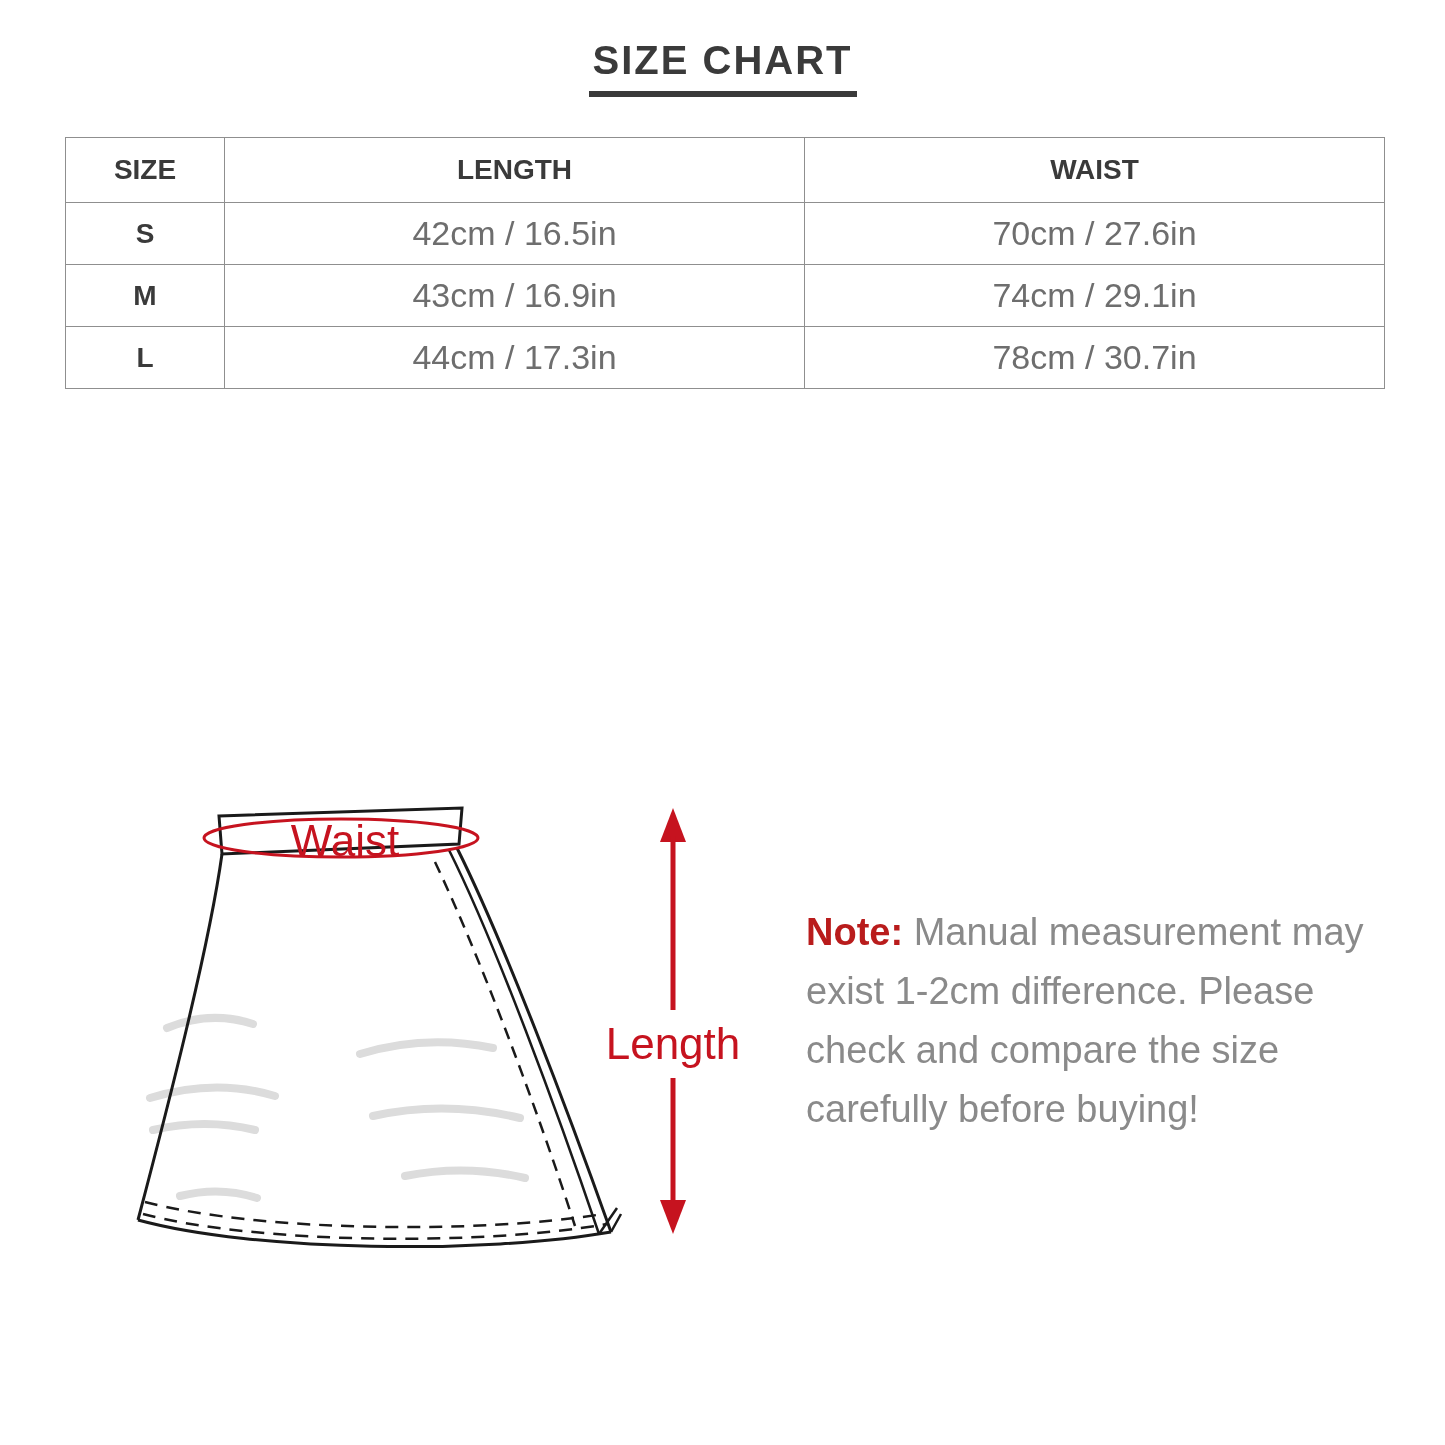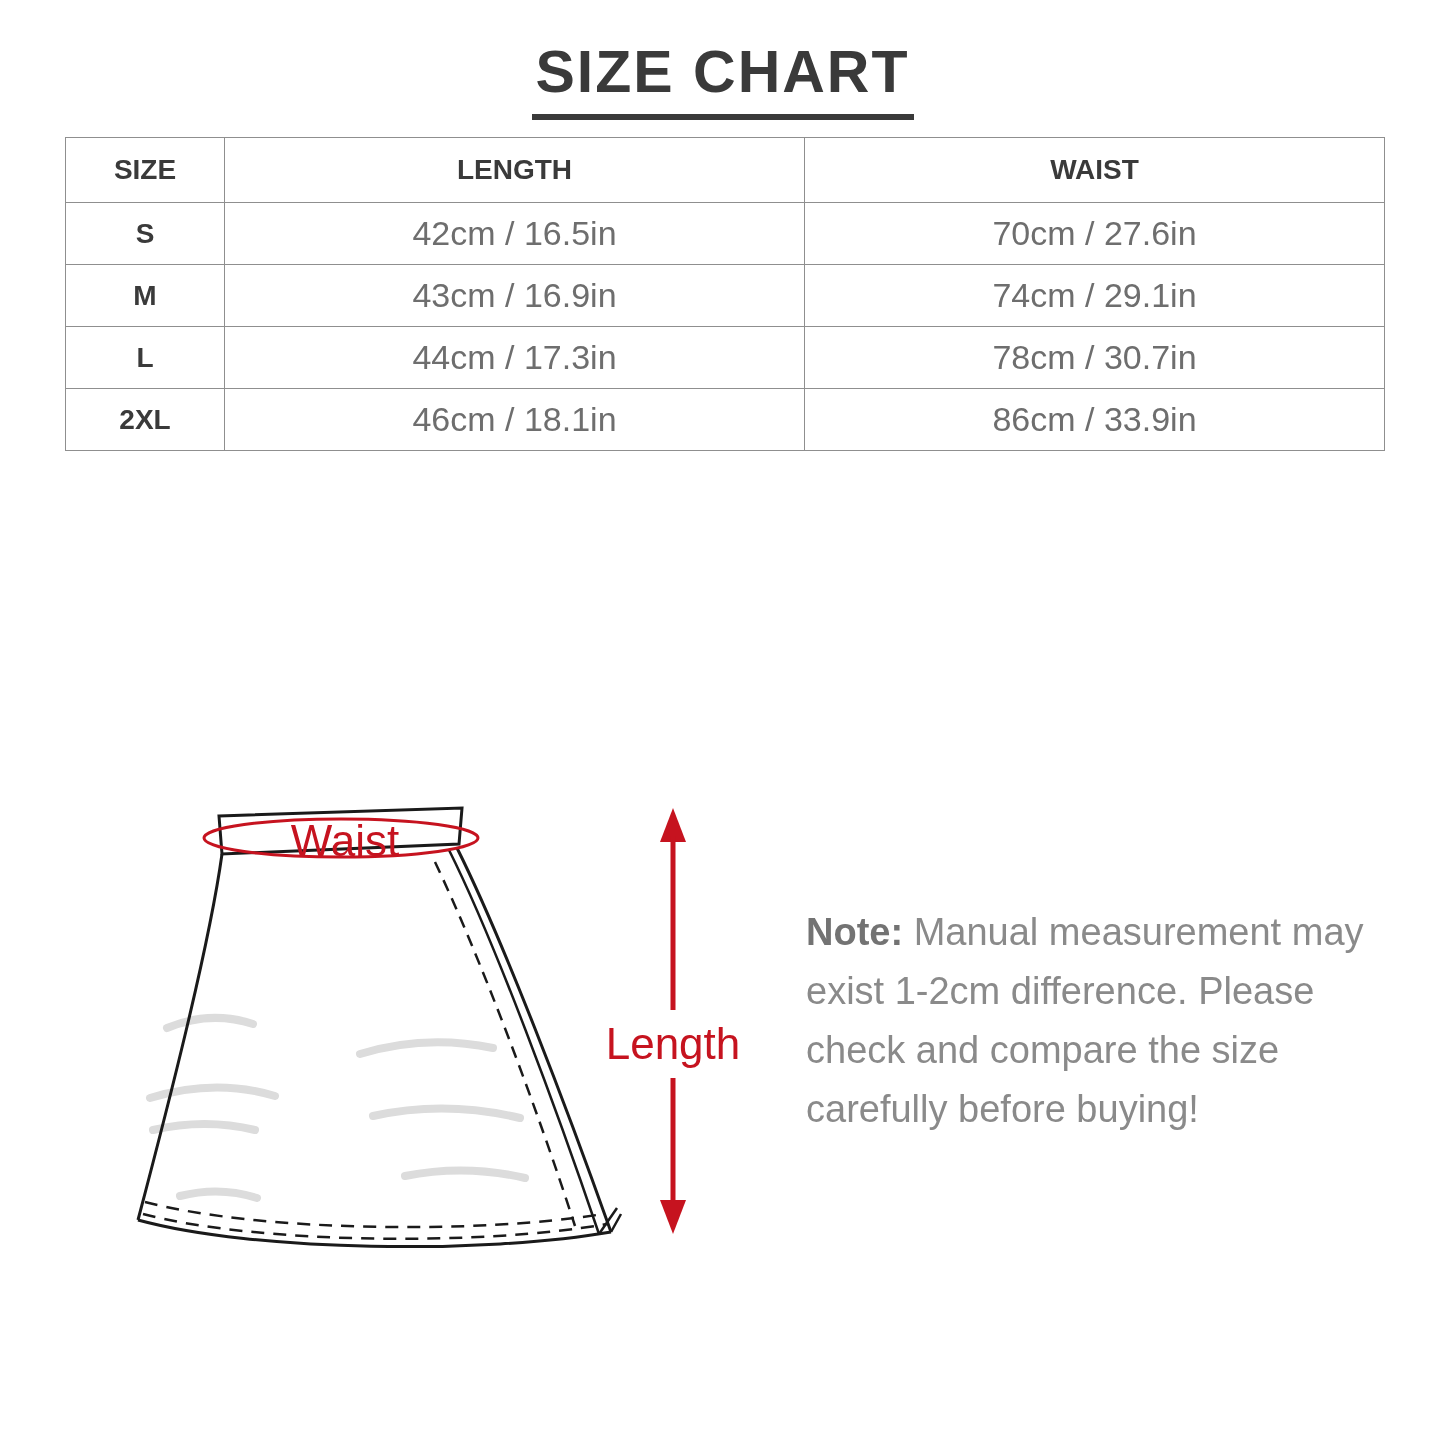--- a/index.html
+++ b/index.html
@@ -3,21 +3,21 @@
 <meta charset="utf-8">
 <style>
   html,body{margin:0;padding:0;}
   body{
     width:1445px;height:1445px;position:relative;background:#ffffff;
     font-family:"Liberation Sans", sans-serif;overflow:hidden;
   }
   
   .title-wrap{position:absolute;top:38px;left:0;width:100%;text-align:center;}
   .title{
-    display:inline-block;font-size:59px;font-weight:bold;color:#3a3a3a;
+    display:inline-block;font-size:40px;font-weight:bold;color:#3a3a3a;
     letter-spacing:2px;border-bottom:6px solid #3a3a3a;padding:0 4px 8px 4px;
   }
   
   table.size-chart{
     position:absolute;left:65px;top:137px;width:1319px;
     border-collapse:collapse;table-layout:fixed;
   }
   table.size-chart th, table.size-chart td{
     border:1px solid #8f8f8f;text-align:center;vertical-align:middle;
     padding:0;
@@ -34,21 +34,21 @@
   col.c-size{width:159px;}
   col.c-length{width:580px;}
   col.c-waist{width:580px;}
   
   .diagram{position:absolute;left:105px;top:778px;width:660px;height:515px;}
   
   .note{
     position:absolute;left:806px;top:903px;width:580px;
     font-size:38px;line-height:59px;color:#8a8a8a;
   }
-  .note b{color:#737373;font-weight:bold;}
+  .note b{color:#b91c1c;font-weight:bold;}
 </style>
 </head>
 <body>
 
 <div class="title-wrap">
   <div class="title">SIZE CHART</div>
 </div>
 
 <table class="size-chart">
   <colgroup>
@@ -71,25 +71,20 @@
       </tr>
       <tr>
         <td class="size-col">M</td>
         <td>43cm / 16.9in</td>
         <td>74cm / 29.1in</td>
       </tr>
       <tr>
         <td class="size-col">L</td>
         <td>44cm / 17.3in</td>
         <td>78cm / 30.7in</td>
-      </tr>
-      <tr>
-        <td class="size-col">2XL</td>
-        <td>46cm / 18.1in</td>
-        <td>86cm / 33.9in</td>
       </tr>
     </tbody>
 </table>
 
 <svg class="diagram" viewBox="0 0 660 515" xmlns="http://www.w3.org/2000/svg">
 
   <g stroke="#dcdcdc" stroke-width="8" stroke-linecap="round" fill="none">
     <path d="M62,250 Q105,232 148,246"></path>
     <path d="M45,320 Q110,300 170,318"></path>
     <path d="M48,352 Q100,340 150,352"></path>

